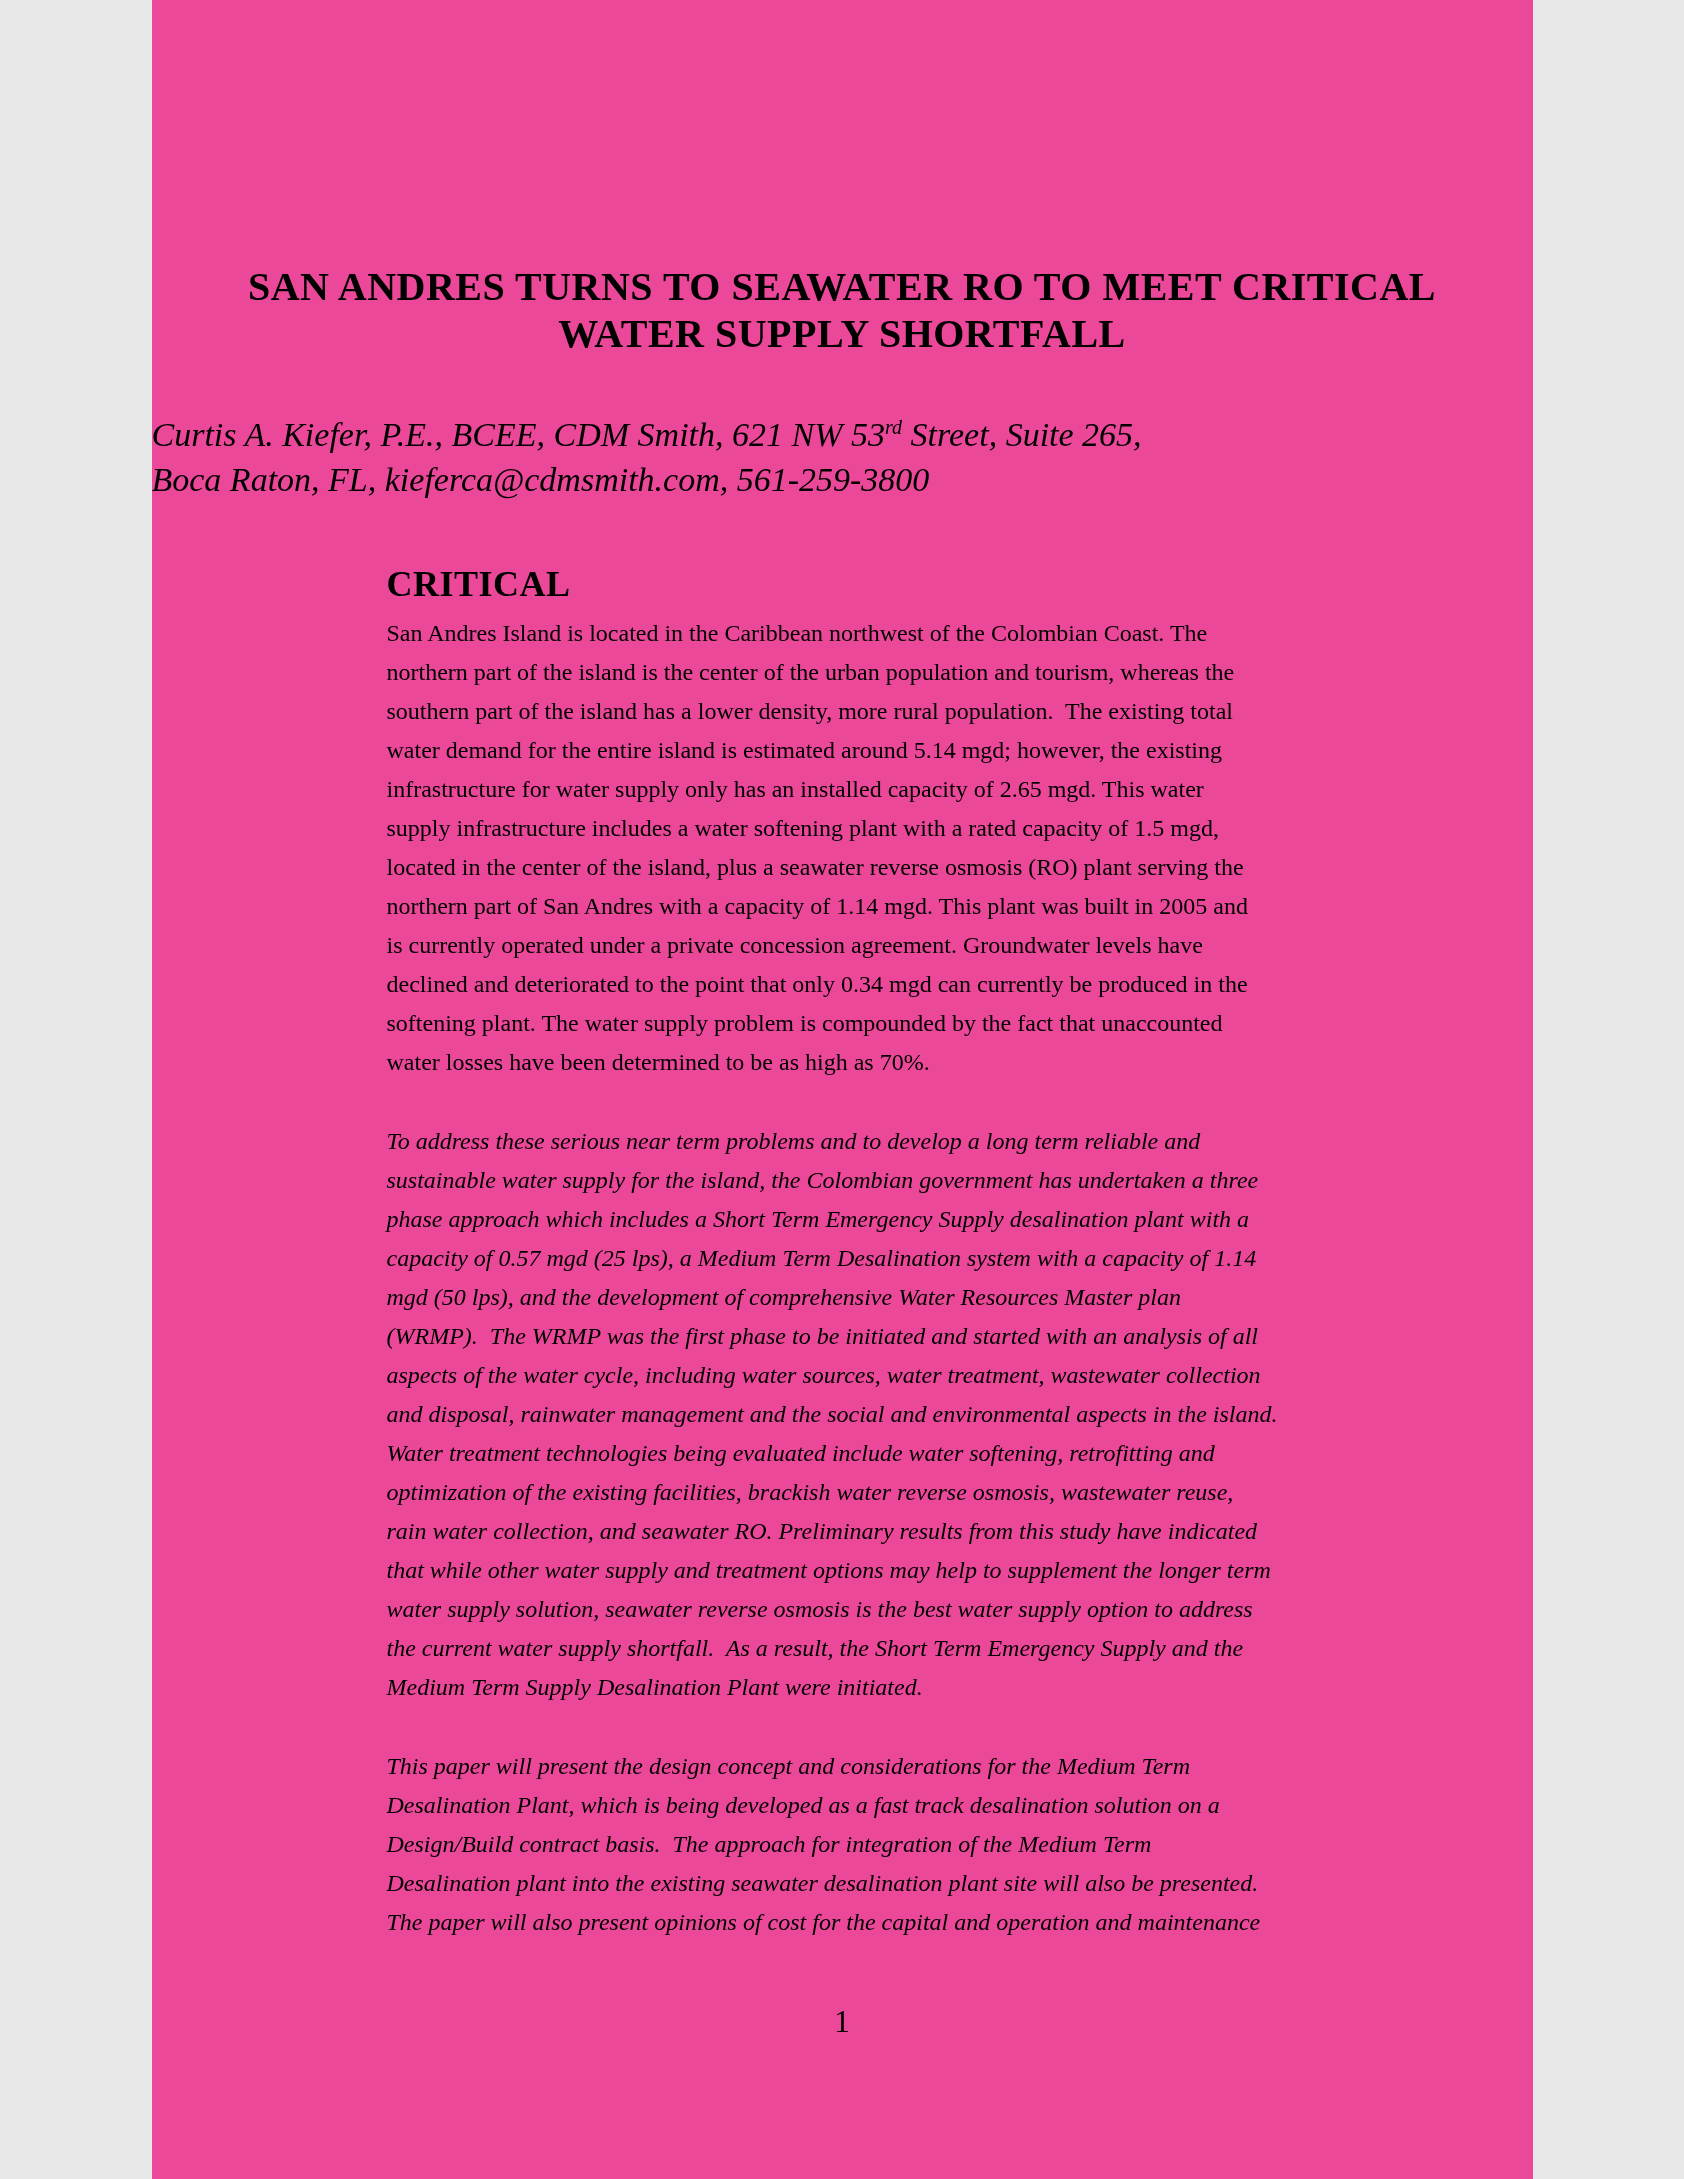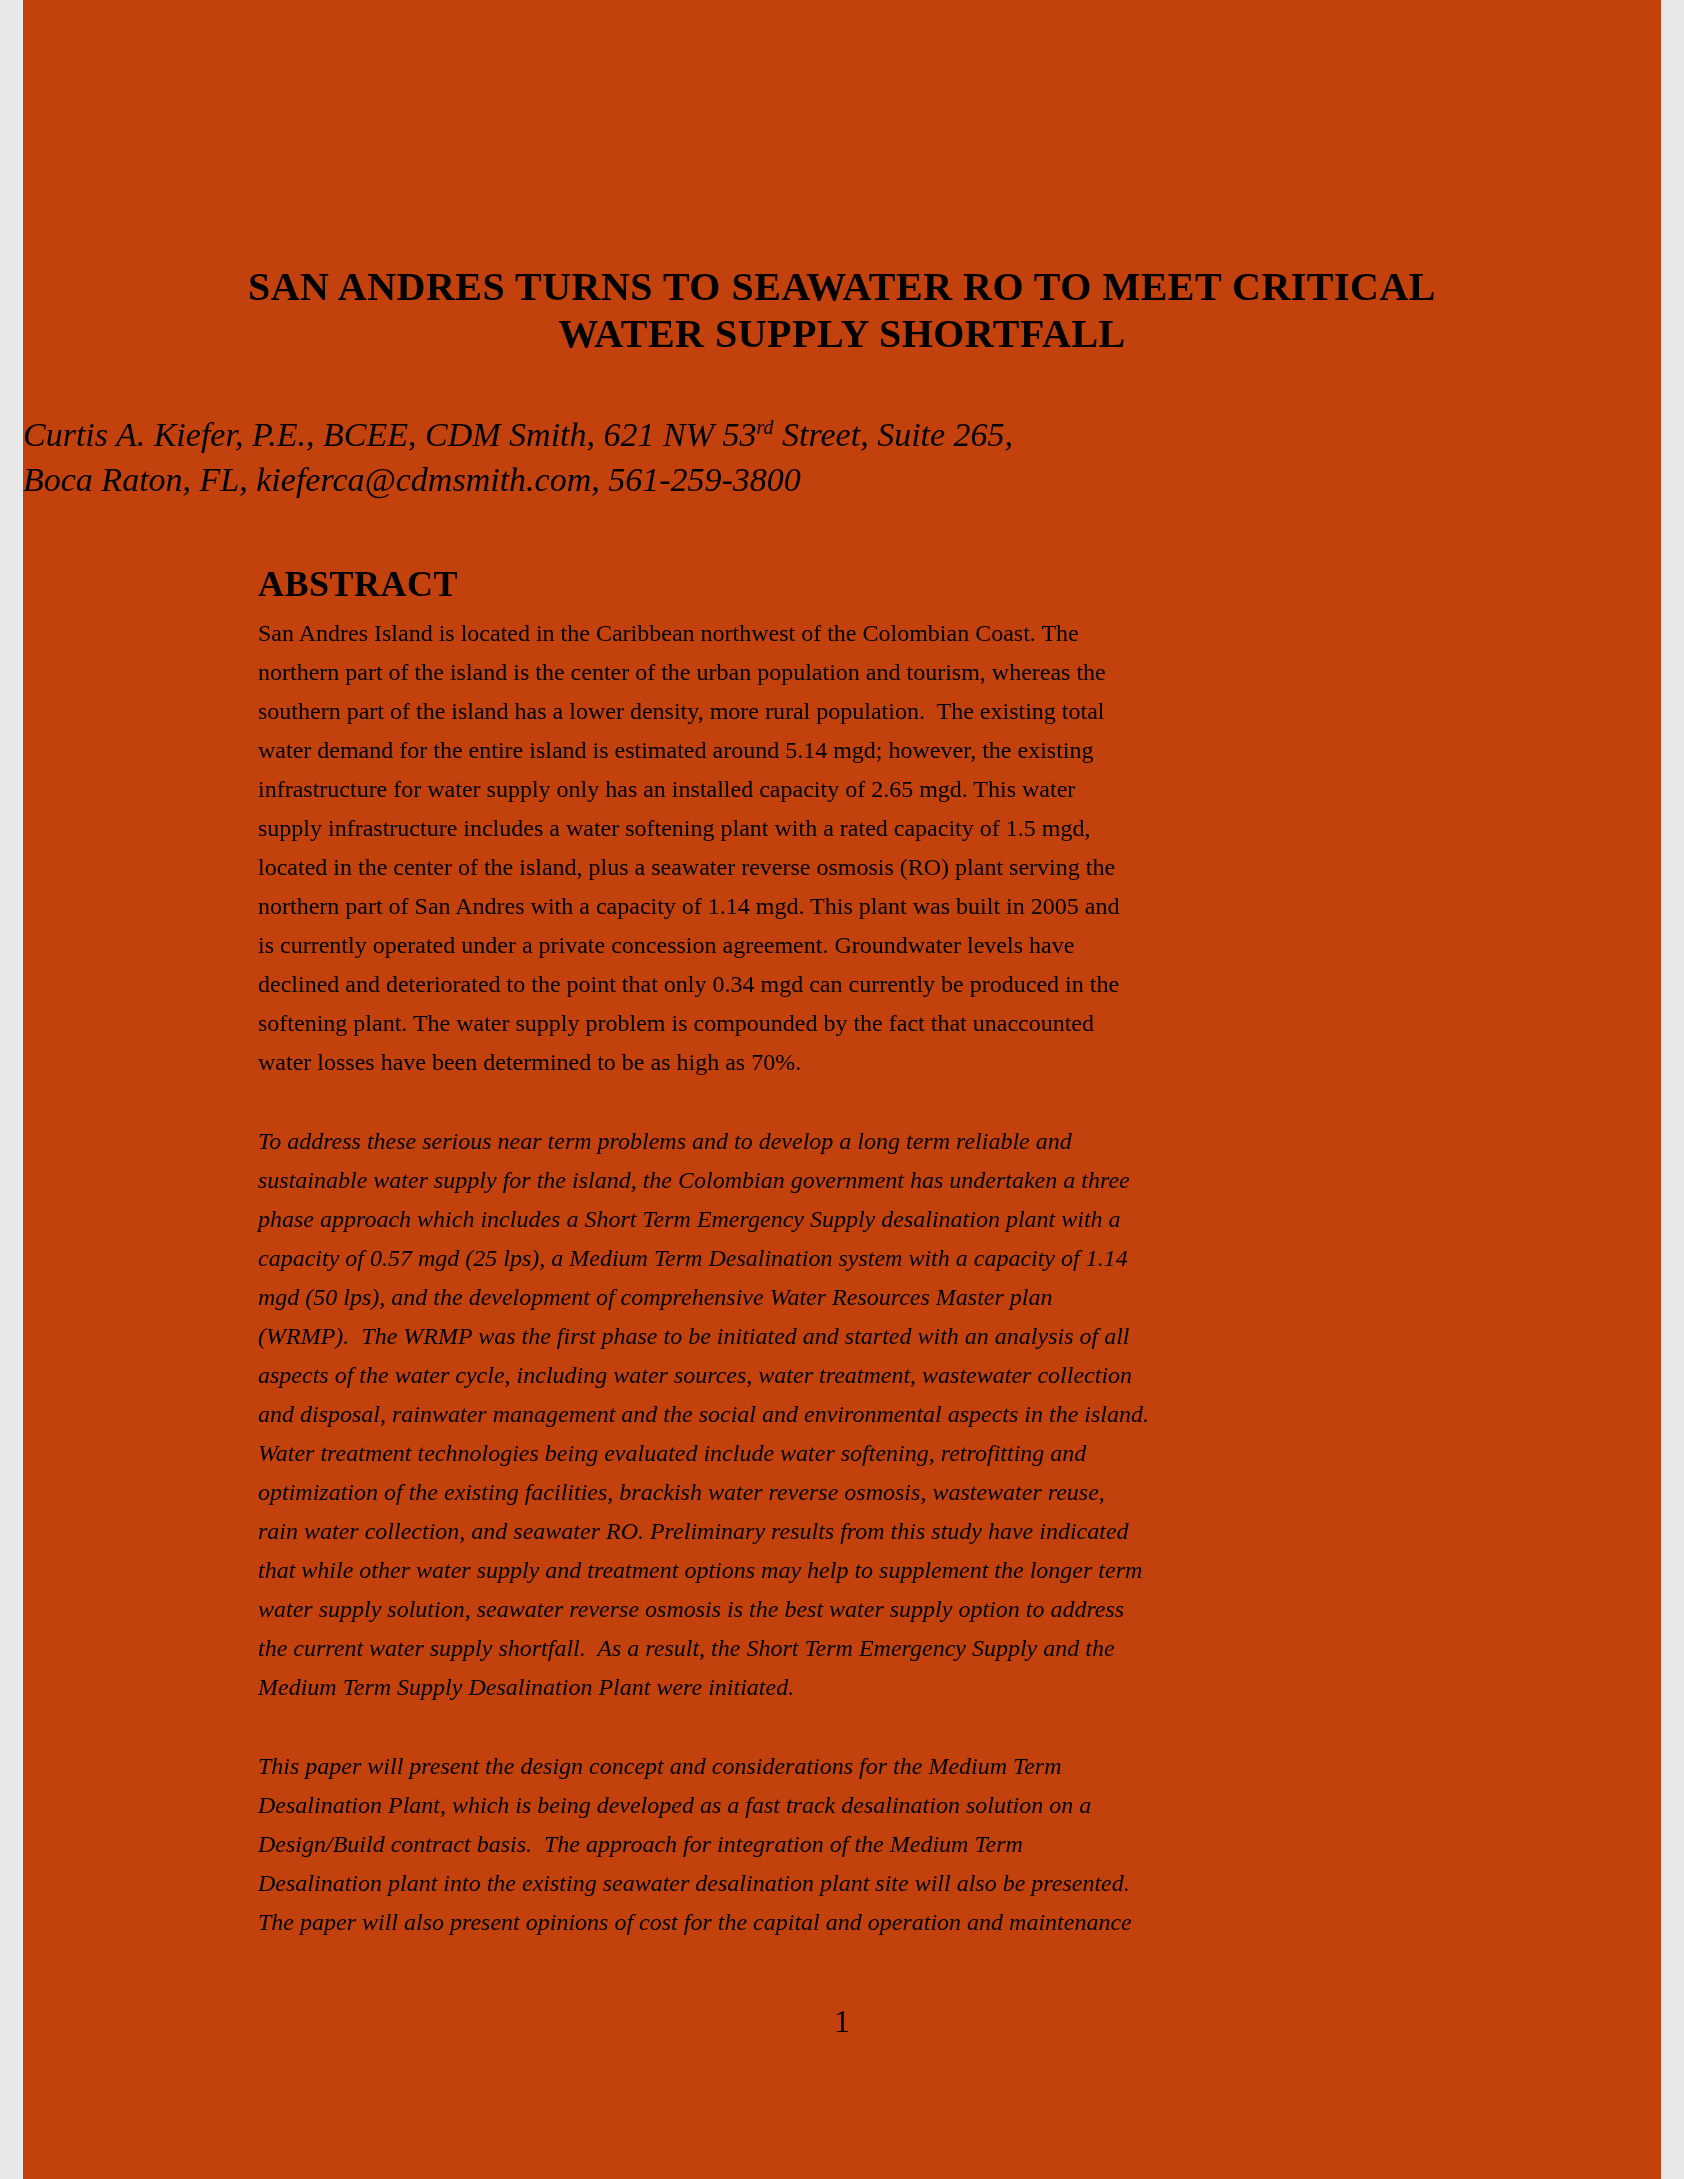--- a/index.html
+++ b/index.html
@@ -1,22 +1,22 @@
 <!DOCTYPE html>
 <html><head>
 <meta charset="utf-8">
 <style>
   * { box-sizing: border-box; }
   html, body { margin: 0; padding: 0; background: #e8e8e8; }
   .page {
     position: relative;
-    width: 1638px;
+    width: 1381px;
     height: 2179px;
     margin: 0 auto;
-    background: #c2410c;
+    background: #ec4899;
     color: #000000;
     font-family: "Liberation Serif", "DejaVu Serif", serif;
     overflow: hidden;
   }
   .title {
     margin: 0;
     padding-top: 263px;
     font-size: 40px;
     line-height: 47px;
     font-weight: bold;
@@ -68,21 +68,21 @@
 <div class="page">
 
   <h1 class="title">SAN ANDRES TURNS TO SEAWATER RO TO MEET CRITICAL
 WATER SUPPLY SHORTFALL</h1>
 
   <div class="authors">
     <div class="author-line"><span>Curtis A. Kiefer, P.E., BCEE, CDM Smith, 621 NW 53</span><sup>rd</sup><span> Street, Suite 265,</span></div>
     <div class="author-line">Boca Raton, FL, kieferca@cdmsmith.com, 561-259-3800</div>
   </div>
 
-  <h2 class="abstract-heading">ABSTRACT</h2>
+  <h2 class="abstract-heading">CRITICAL</h2>
 
   <p class="body-para">San Andres Island is located in the Caribbean northwest of the Colombian Coast. The
 northern part of the island is the center of the urban population and tourism, whereas the
 southern part of the island has a lower density, more rural population.  The existing total
 water demand for the entire island is estimated around 5.14 mgd; however, the existing
 infrastructure for water supply only has an installed capacity of 2.65 mgd. This water
 supply infrastructure includes a water softening plant with a rated capacity of 1.5 mgd,
 located in the center of the island, plus a seawater reverse osmosis (RO) plant serving the
 northern part of San Andres with a capacity of 1.14 mgd. This plant was built in 2005 and
 is currently operated under a private concession agreement. Groundwater levels have

